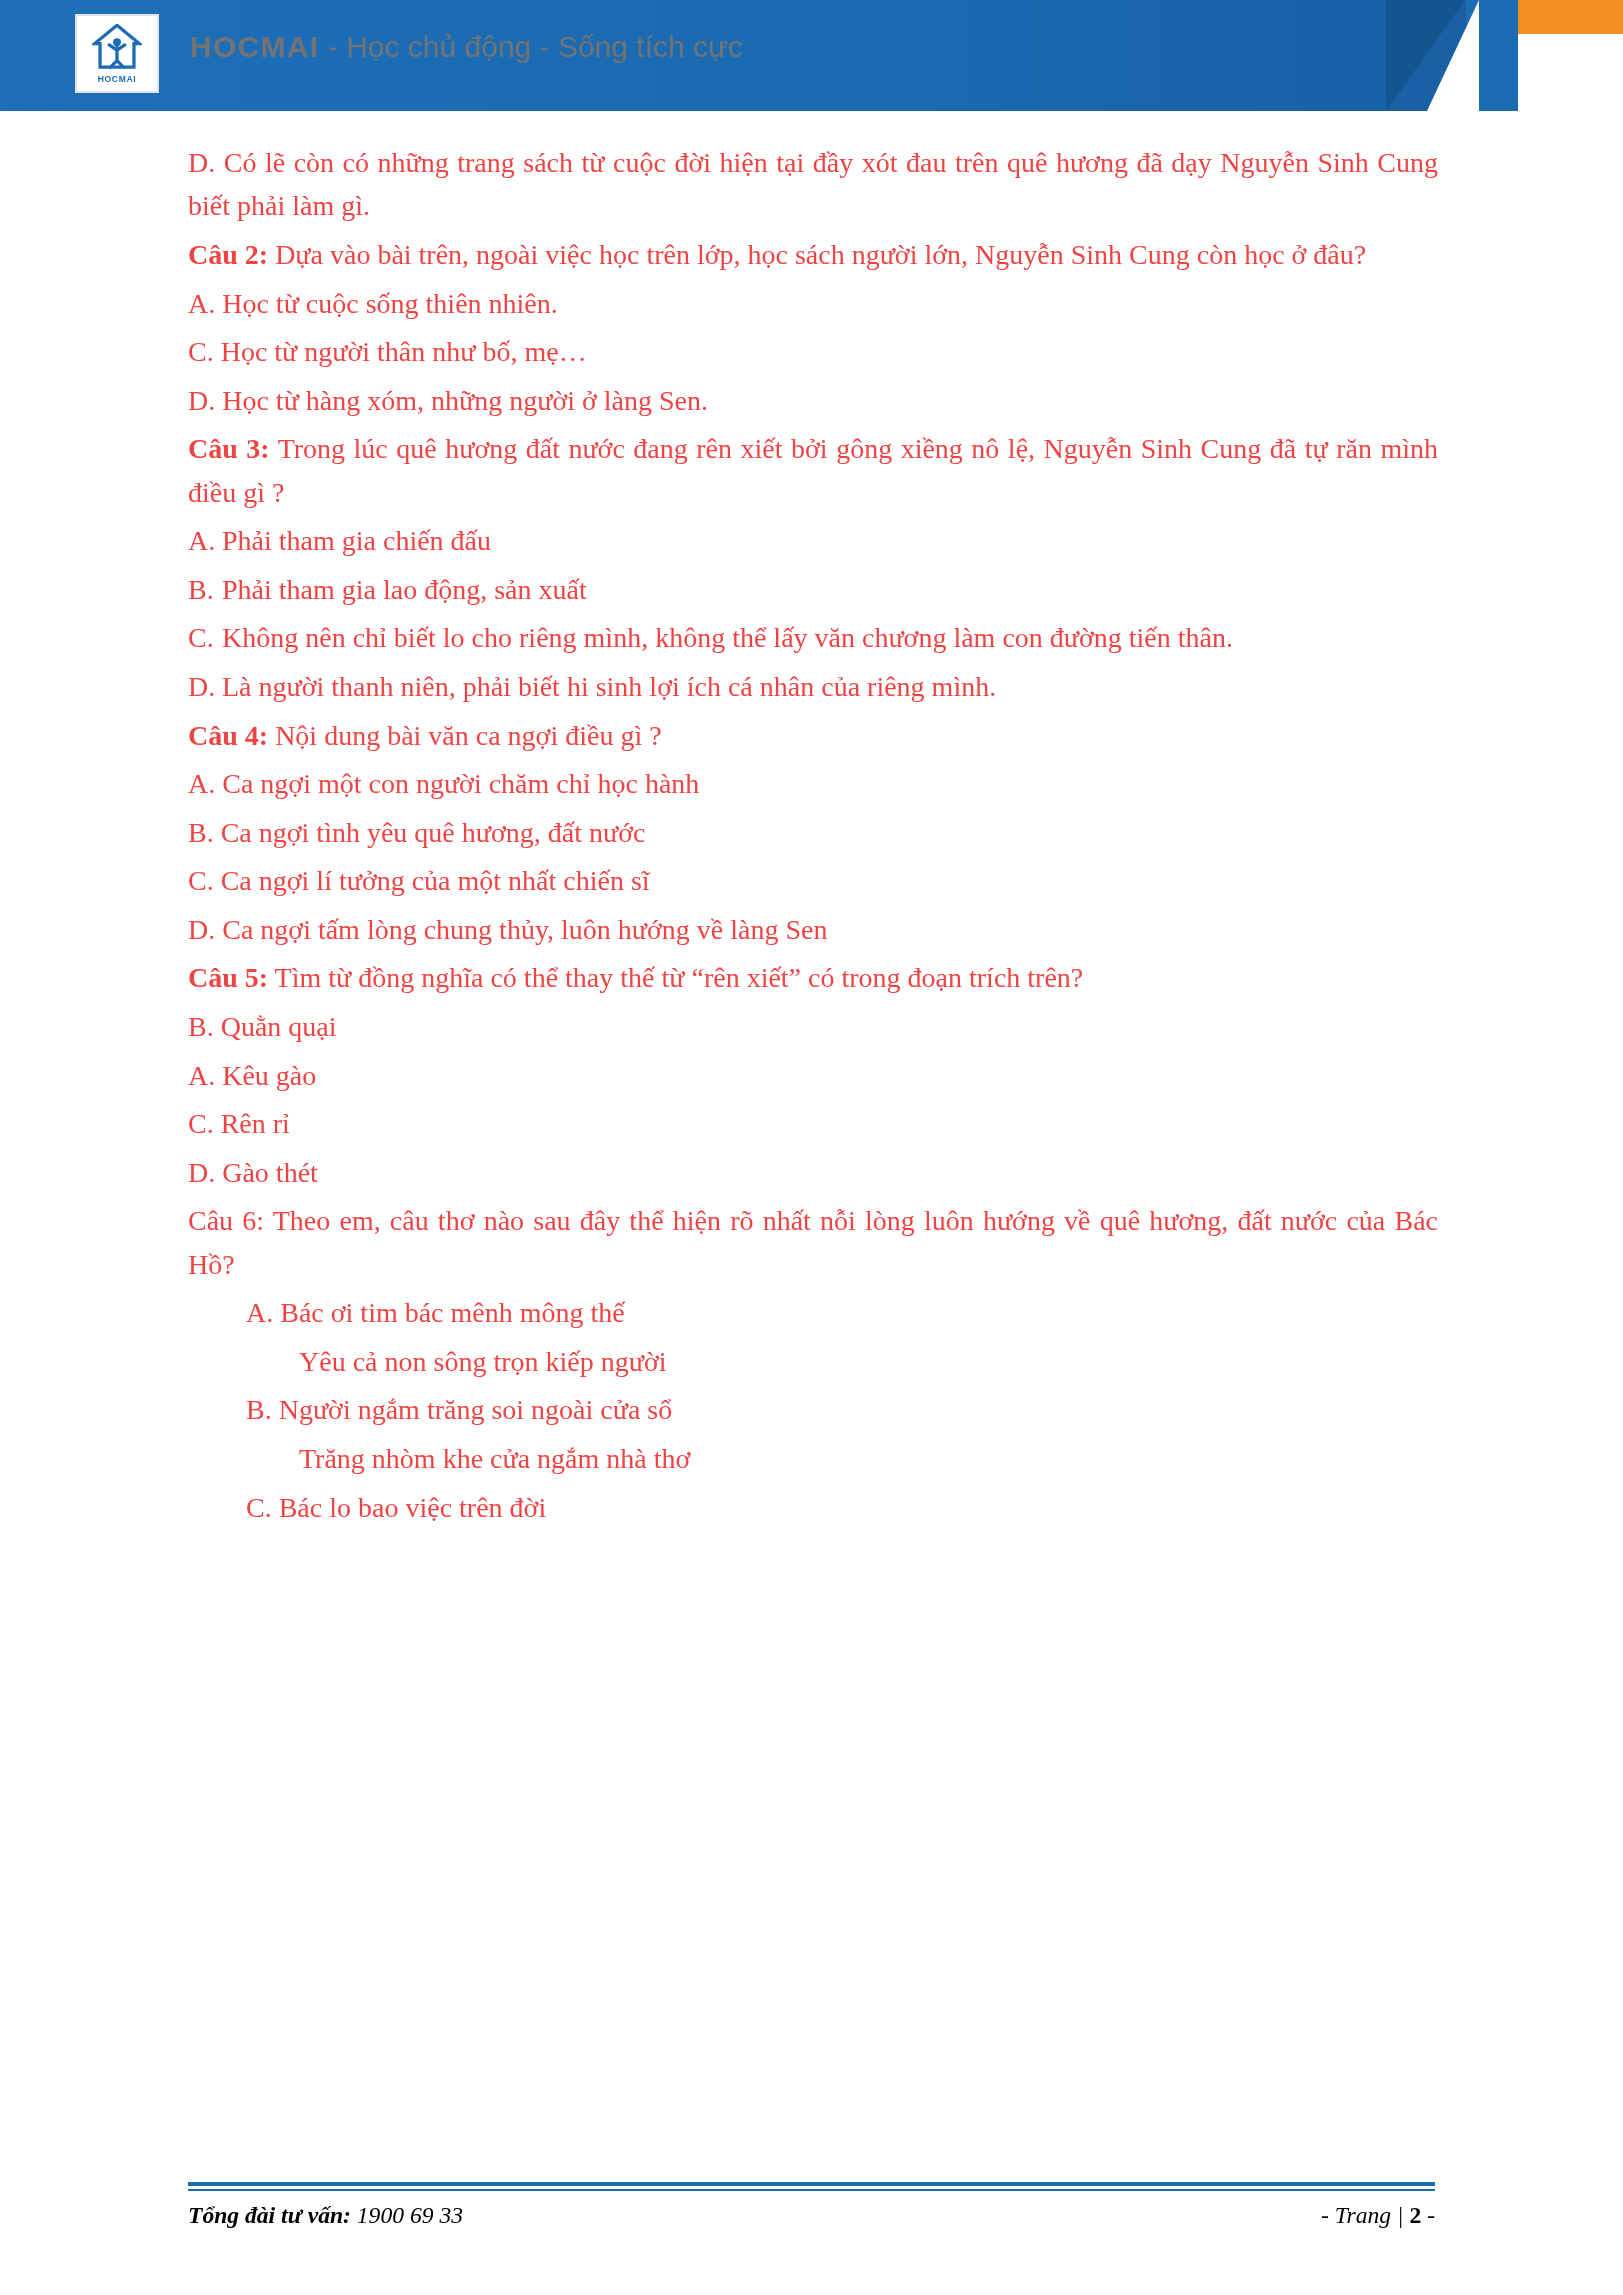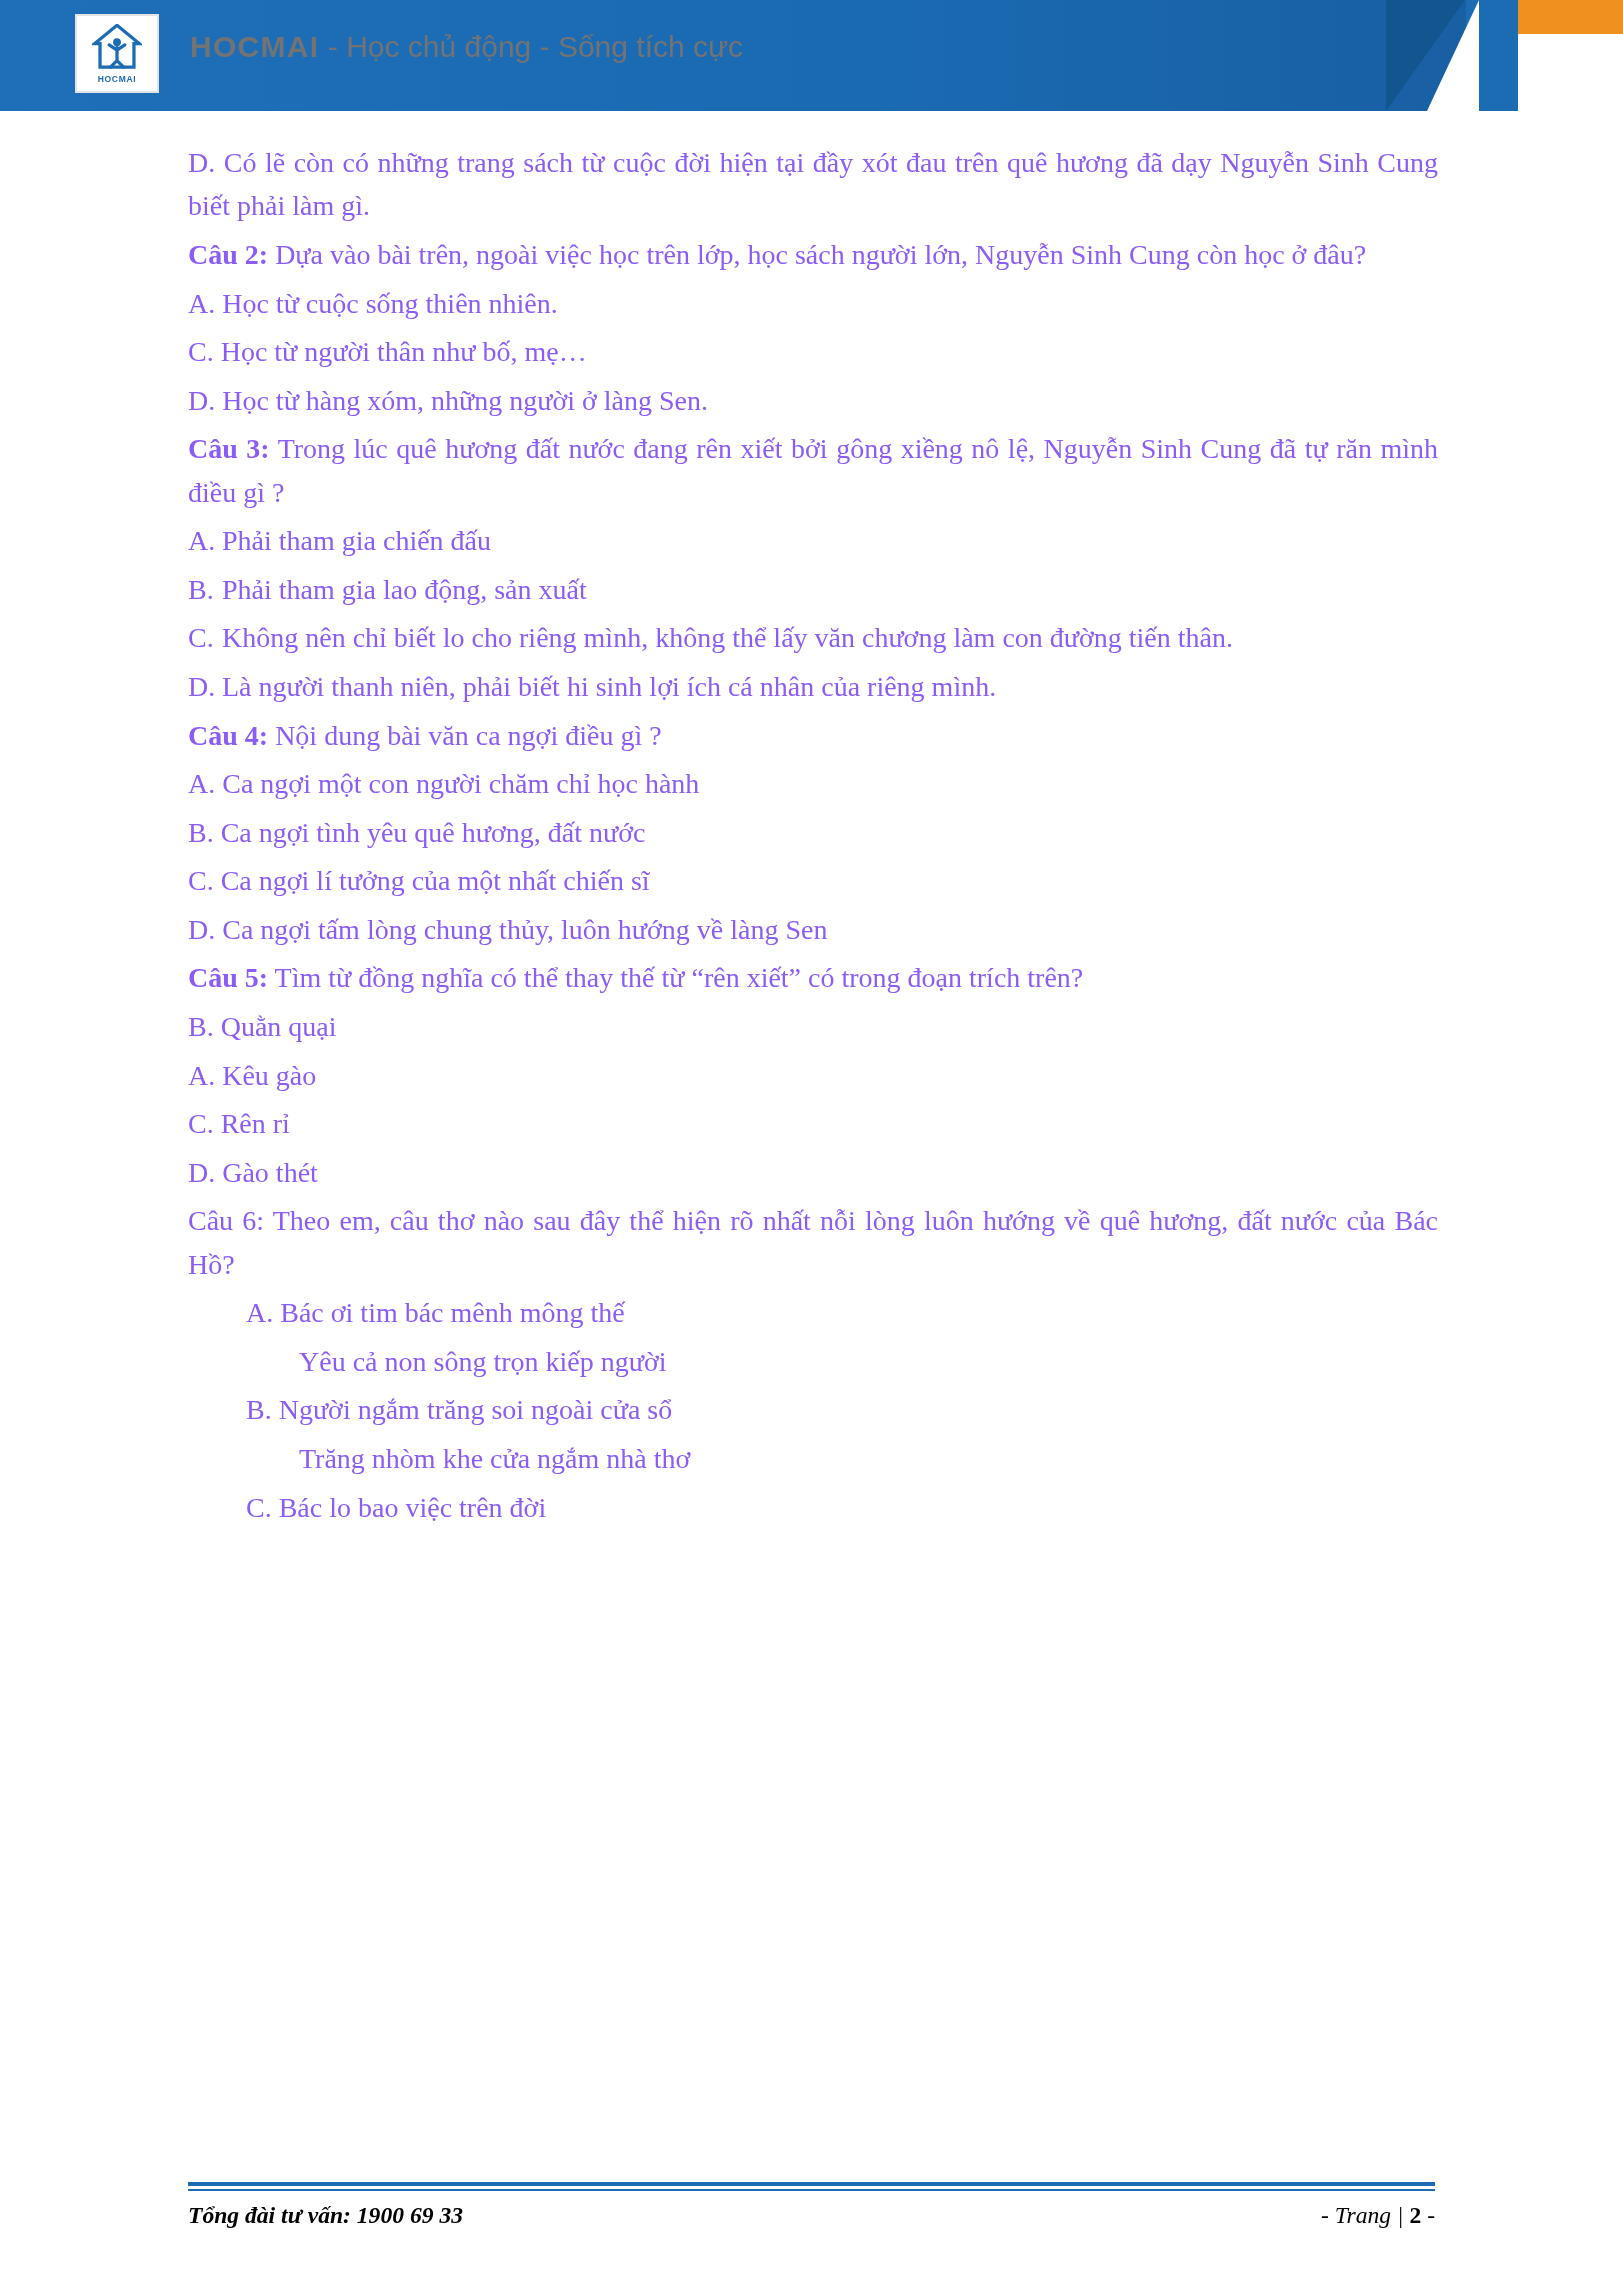--- a/index.html
+++ b/index.html
@@ -118,21 +118,21 @@
   }
 
   
   .content {
     position: absolute;
     top: 141px;
     left: 188px;
     width: 1250px;
     font-size: 28px;
     line-height: 1.55;
-    color: #8b5cf6;
+    color: #ef4444;
     text-align: justify;
   }
   .para {
     margin: 0 0 5.2px 0;
     text-align: justify;
     text-justify: inter-word;
   }
   .para.nojust {
     text-align: left;
   }
@@ -192,21 +192,21 @@
     justify-content: space-between;
     align-items: baseline;
     font-size: 23.6px;
   }
   .footer-left {
     font-style: italic;
     font-weight: bold;
   }
   .footer-left .hotline {
     font-style: italic;
-    font-weight: bold;
+    font-weight: normal;
   }
   .footer-right {
     font-style: italic;
   }
   .footer-right .pagenum {
     font-weight: bold;
     font-style: normal;
   }
 </style>
 </head>

